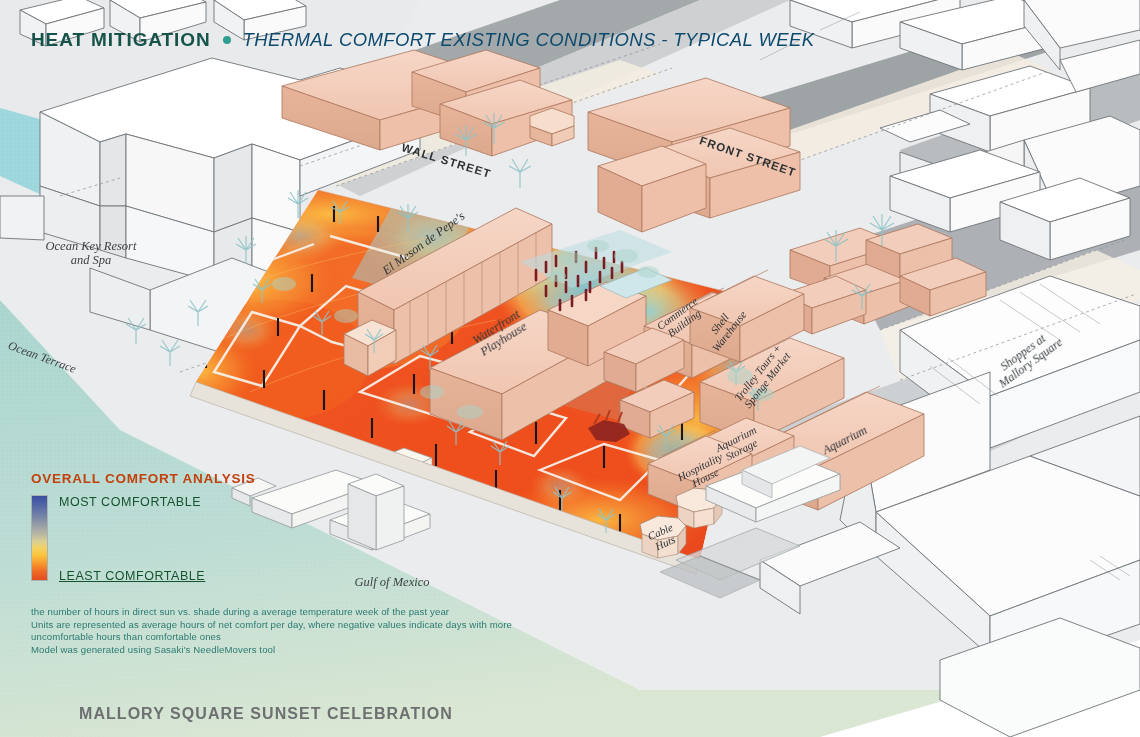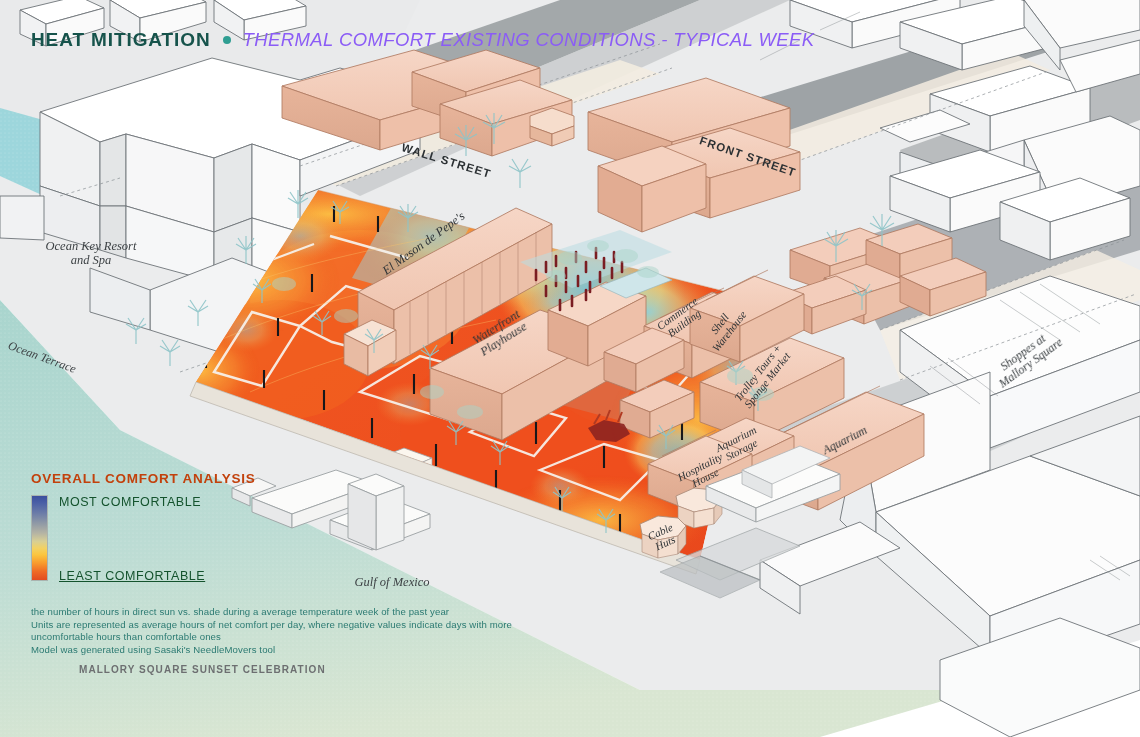--- a/index.html
+++ b/index.html
@@ -10,21 +10,21 @@
 
   
   .layer{position:absolute;left:0;top:0;width:1140px;height:737px;}
   svg.layer{display:block;}
 
   
   #header{position:absolute;left:31px;top:29px;z-index:60;white-space:nowrap;
           display:flex;align-items:center;gap:12px;}
   #header .hm{font-size:19px;font-weight:700;letter-spacing:.9px;color:#16534b;}
   #header .dot{width:8px;height:8px;border-radius:50%;background:#2f9e92;display:inline-block;}
-  #header .sub{font-size:18.5px;font-style:italic;letter-spacing:.4px;color:#8b5cf6;font-weight:400;}
+  #header .sub{font-size:18.5px;font-style:italic;letter-spacing:.4px;color:#0c4a6e;font-weight:400;}
 
   
   #legend{position:absolute;left:31px;top:471px;z-index:60;}
   #legend .ltitle{font-size:13.5px;font-weight:700;letter-spacing:.75px;color:#c2410c;margin-bottom:9px;}
   #legend .lrow{display:flex;align-items:stretch;}
   #legend .bar{width:15px;height:84px;
      background:linear-gradient(to bottom,
         #3b4f9e 0%, #4a5fa6 8%, #6a7ba8 20%, #8e98a6 32%,
         #b4b3a4 44%, #d8cf94 54%, #f2d264 62%, #fbc53f 70%,
         #f89a2d 80%, #ee6a26 90%, #e24b20 100%);
@@ -32,22 +32,22 @@
   #legend .labels{position:relative;width:190px;margin-left:11px;}
   #legend .lab{position:absolute;font-size:12.5px;letter-spacing:.55px;color:#14532d;font-weight:400;}
   #legend .lab.top{top:0px;}
   #legend .lab.bot{bottom:-2px;text-decoration:underline;}
 
   
   #footnote{position:absolute;left:31px;top:606px;z-index:60;width:540px;}
   #footnote p{margin:0;font-size:9.6px;line-height:12.6px;color:#2b7a72;letter-spacing:.12px;}
 
   
-  #caption{position:absolute;left:31px;top:664px;z-index:60;
-           font-size:10px;font-weight:700;letter-spacing:1.05px;color:#6d6f71;padding-left:48px;}
+  #caption{position:absolute;left:31px;top:705px;z-index:60;
+           font-size:16px;font-weight:700;letter-spacing:1.05px;color:#6d6f71;padding-left:48px;}
 
   
   .mlabel{position:absolute;z-index:40;white-space:pre;pointer-events:auto;
           font-family:"Liberation Serif",serif;font-style:italic;color:#2f3437;
           text-align:center;line-height:1.08;}
   .street{position:absolute;z-index:45;white-space:nowrap;
           font-family:"Liberation Sans",sans-serif;font-weight:700;
           font-size:11.5px;letter-spacing:1.1px;color:#2c3134;}
   .ctx{font-family:"Liberation Serif",serif;font-style:italic;color:#3d4245;}
 </style>

